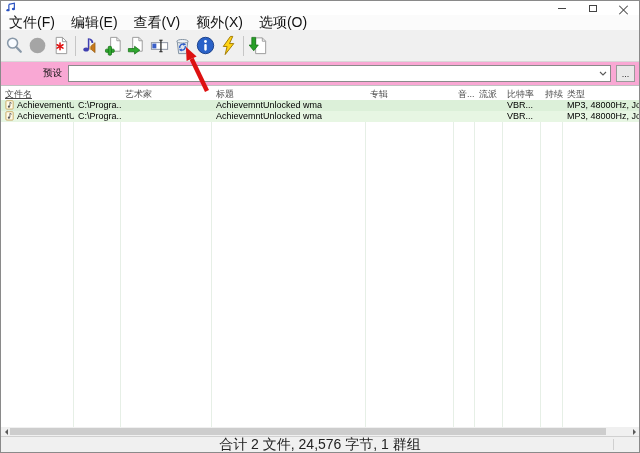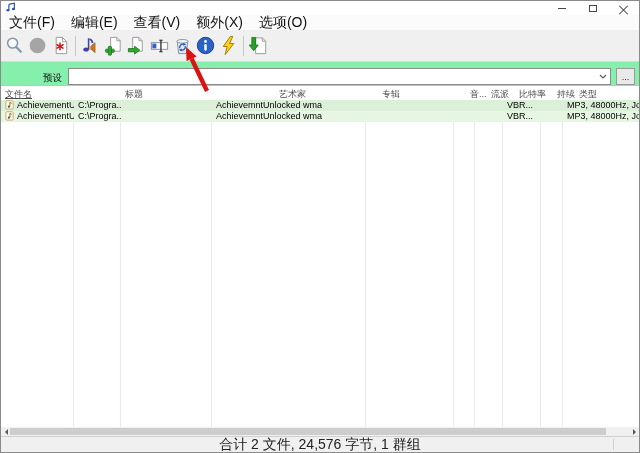--- a/index.html
+++ b/index.html
@@ -25,21 +25,21 @@
   .menubar{height:15px;background:#fbfbfb;display:flex;align-items:flex-start;font-size:14px;color:#111;flex:0 0 auto;gap:32px;}
   .menu-item{padding:0 8px;height:100%;display:flex;align-items:center;white-space:nowrap;}
   .menubar-right{margin-left:auto;display:flex;height:100%;}
   
   .toolbar{height:32px;background:#f0f0f0;border-bottom:1px solid #d8d8d8;display:flex;align-items:center;padding-left:2px;flex:0 0 auto;}
   .tool-btn{width:23px;height:24px;display:flex;align-items:center;justify-content:center;border:1px solid transparent;}
   .tool-btn.disabled{opacity:.95;}
   .tool-sep{width:1px;height:20px;background:#c6c6c6;margin:0 3px;}
   .tool-btn svg{display:block;}
   
-  .preset-row{height:24px;background:#86efac;border-bottom:1px solid #c2c2c2;display:flex;align-items:flex-end;padding:0 4px 0 42px;flex:0 0 auto;}
+  .preset-row{height:24px;background:#f9a8d4;border-bottom:1px solid #c2c2c2;display:flex;align-items:center;padding:0 4px 0 42px;flex:0 0 auto;}
   .preset-label{font-size:9.5px;color:#111;margin-right:6px;white-space:nowrap;}
   .combo{flex:1;height:17px;background:#fff;border:1px solid #8a8a8a;display:flex;align-items:center;position:relative;}
   .combo input{flex:1;border:none;outline:none;height:100%;font-size:10px;padding:0 3px;background:transparent;font-family:inherit;}
   .combo-arrow{width:14px;height:100%;display:flex;align-items:center;justify-content:center;}
   .browse-btn{width:19px;height:17px;margin-left:5px;background:#e9e9e9;border:1px solid #9a9a9a;font-size:9px;line-height:8px;color:#222;display:flex;align-items:flex-end;justify-content:center;padding-bottom:3px;}
   
   .table-area{flex:1 1 auto;background:#ffffff;position:relative;overflow:hidden;}
   .thead{display:flex;height:14px;position:relative;z-index:2;}
   .th{font-size:9px;color:#4a4a4a;padding:2px 0 0 4px;flex:0 0 auto;white-space:nowrap;overflow:hidden;}
   .gridlines{position:absolute;left:0;top:14px;right:0;bottom:0;z-index:0;}
@@ -229,23 +229,23 @@
         <div class="gridline" style="left: 364px; background: rgb(230, 239, 230);"></div>
         <div class="gridline" style="left: 452px; background: rgb(230, 239, 230);"></div>
         <div class="gridline" style="left: 473px; background: rgb(230, 239, 230);"></div>
         <div class="gridline" style="left: 501px; background: rgb(230, 239, 230);"></div>
         <div class="gridline" style="left: 539px; background: rgb(230, 239, 230);"></div>
         <div class="gridline" style="left: 561px; background: rgb(230, 239, 230);"></div>
       </div>
     <div class="thead">
         <div class="th" style="width: 73px; text-decoration: underline;">文件名</div>
         <div class="th" style="width: 47px; margin-top: 20px;">路径</div>
+        <div class="th" style="width: 91px;">艺术家</div>
         <div class="th" style="width: 154px;">标题</div>
-        <div class="th" style="width: 91px;">艺术家</div>
-        <div class="th" style="width: 88px; margin-left: 12px;">专辑</div>
+        <div class="th" style="width: 88px;">专辑</div>
         <div class="th" style="width: 21px;">音...</div>
         <div class="th" style="width: 28px;">流派</div>
         <div class="th" style="width: 38px;">比特率</div>
         <div class="th" style="width: 22px;">持续...</div>
         <div class="th" style="width: 95px;">类型</div>
       </div>
     <div class="tbody">
         <div class="row" style="background: rgb(220, 240, 217);">
           <div class="cell" style="width: 73px;"><svg class="file-ic" width="10" height="10" viewBox="0 0 11 11">
               <rect x="1" y="0.8" width="8" height="9.2" rx="1" fill="#fffbe8" stroke="#c8a860"></rect>

